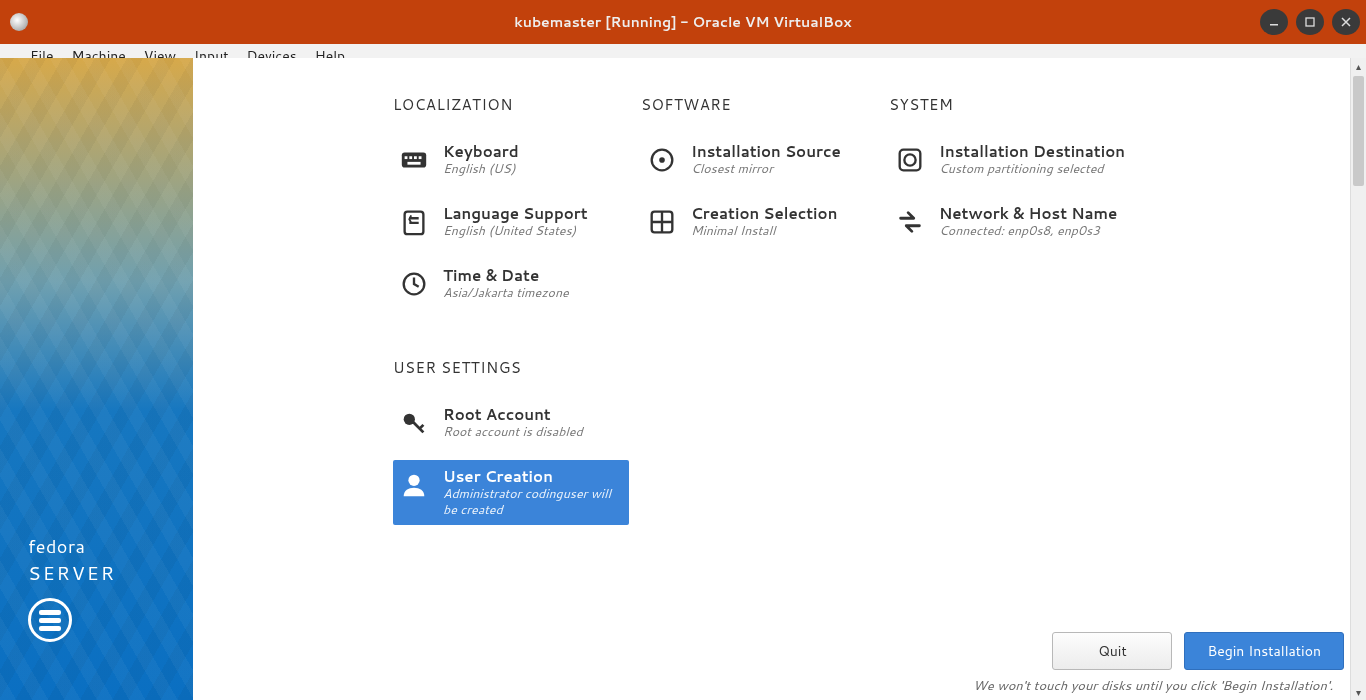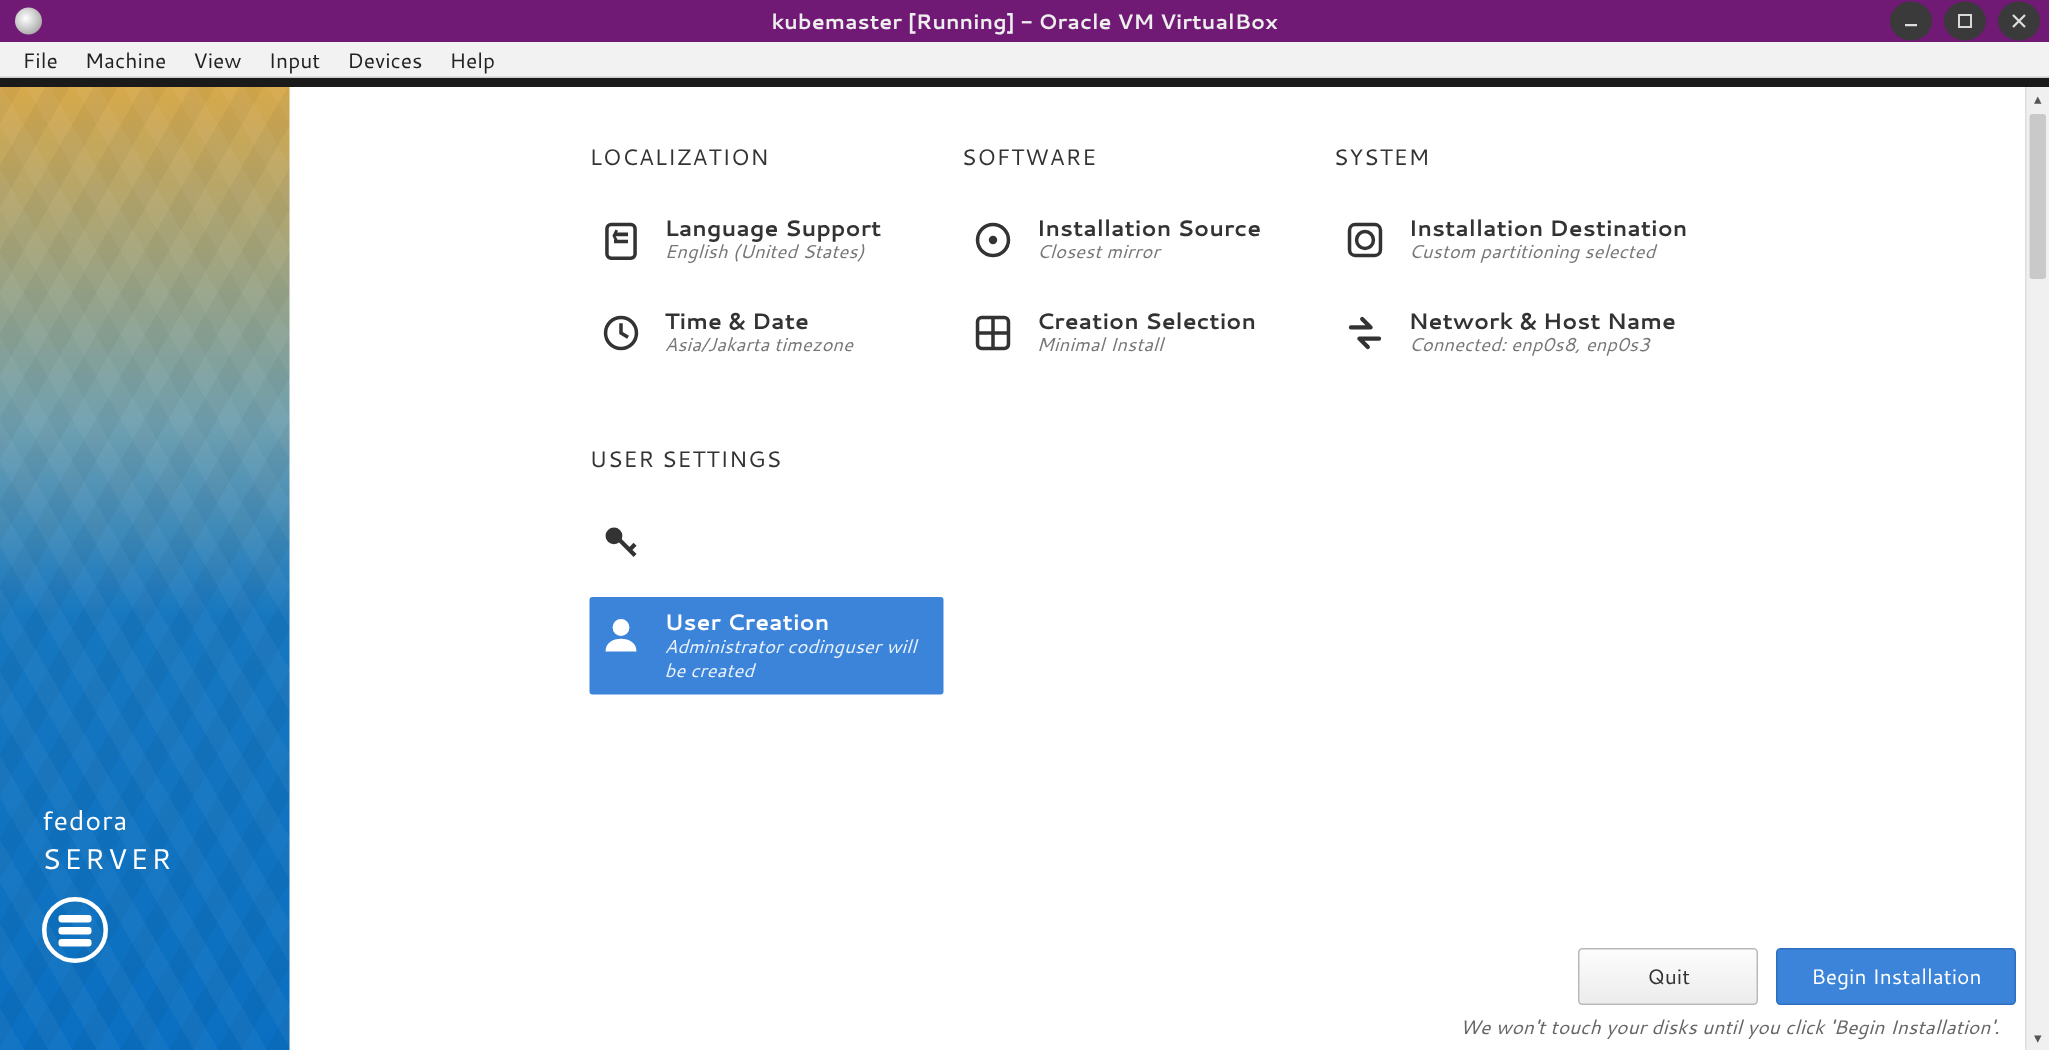--- a/index.html
+++ b/index.html
@@ -6,22 +6,22 @@
   body {
     font-family: "Cantarell", "DejaVu Sans", sans-serif;
     background: #1a1a1a;
     width: 1366px;
     height: 700px;
     overflow: hidden;
     position: relative;
   }
   
   .titlebar {
-    height: 28px;
-    background: #701a75;
+    height: 44px;
+    background: #c2410c;
     display: flex;
     align-items: center;
     position: relative;
     color: #ddd;
   }
   .titlebar .app-icon {
     width: 18px; height: 18px;
     background: radial-gradient(circle at 40% 40%, #fff 0%, #bbb 60%, #888 100%);
     border-radius: 50%;
     margin-left: 10px;
@@ -51,21 +51,21 @@
   .titlebar .win-btn.close { background: #3a3a3a; }
   .titlebar .win-btn svg { width: 12px; height: 12px; }
 
   
   .menubar {
     height: 24px;
     background: #f2f2f2;
     border-bottom: 1px solid #ccc;
     display: flex;
     align-items: flex-start;
-    padding: 0 7px;
+    padding: 0 22px;
     gap: 2px;
     font-size: 14px;
     color: #222;
   }
   .menubar .menu-item {
     padding: 2px 8px;
   }
 
   
   .vm-content {
@@ -276,20 +276,38 @@
       </div>
     </div>
   </div>
 
   <div class="main">
     <div class="columns">
 
       <div class="col">
         <div class="section-heading">LOCALIZATION</div>
 
+        <div class="spoke">
+          <div class="icon-wrap">
+            <svg viewBox="0 0 32 32">
+                <rect x="3" y="8" width="26" height="16" rx="3" fill="currentColor"></rect>
+                <g fill="#fff">
+                  <rect x="6" y="12" width="3" height="3"></rect>
+                  <rect x="11" y="12" width="3" height="3"></rect>
+                  <rect x="16" y="12" width="3" height="3"></rect>
+                  <rect x="21" y="12" width="3" height="3"></rect>
+                  <rect x="9" y="18" width="14" height="3"></rect>
+                </g>
+              </svg>
+          </div>
+          <div class="spoke-text">
+            <div class="spoke-title">Keyboard</div>
+            <div class="spoke-sub">English (US)</div>
+          </div>
+        </div>
 
         <div class="spoke">
           <div class="icon-wrap">
             <svg viewBox="0 0 32 32">
                 <rect x="6" y="5" width="20" height="24" rx="3" fill="none" stroke="currentColor" stroke-width="2.5"></rect>
                 <path d="M11 12h10M11 17h10" stroke="currentColor" stroke-width="2.5"></path>
                 <path d="M13 9l-2 4 2 4" stroke="currentColor" stroke-width="2" fill="none"></path>
               </svg>
           </div>
           <div class="spoke-text">
@@ -313,20 +331,24 @@
 
         <div class="user-settings-block">
           <div class="section-heading">USER SETTINGS</div>
 
           <div class="spoke">
             <div class="icon-wrap">
               <svg viewBox="0 0 32 32">
                   <circle cx="11" cy="12" r="6" fill="currentColor"></circle>
                   <path d="M15 15 L26 26 M22 22 l4 -4" stroke="currentColor" stroke-width="3"></path>
                 </svg>
+            </div>
+            <div class="spoke-text">
+              <div class="spoke-title">Root Account</div>
+              <div class="spoke-sub">Root account is disabled</div>
             </div>
           </div>
 
           <div class="spoke selected">
             <div class="icon-wrap">
               <svg viewBox="0 0 32 32">
                   <circle cx="16" cy="11" r="6" fill="currentColor"></circle>
                   <path d="M5 28c0-6 5-9 11-9s11 3 11 9" fill="currentColor"></path>
                 </svg>
             </div>

